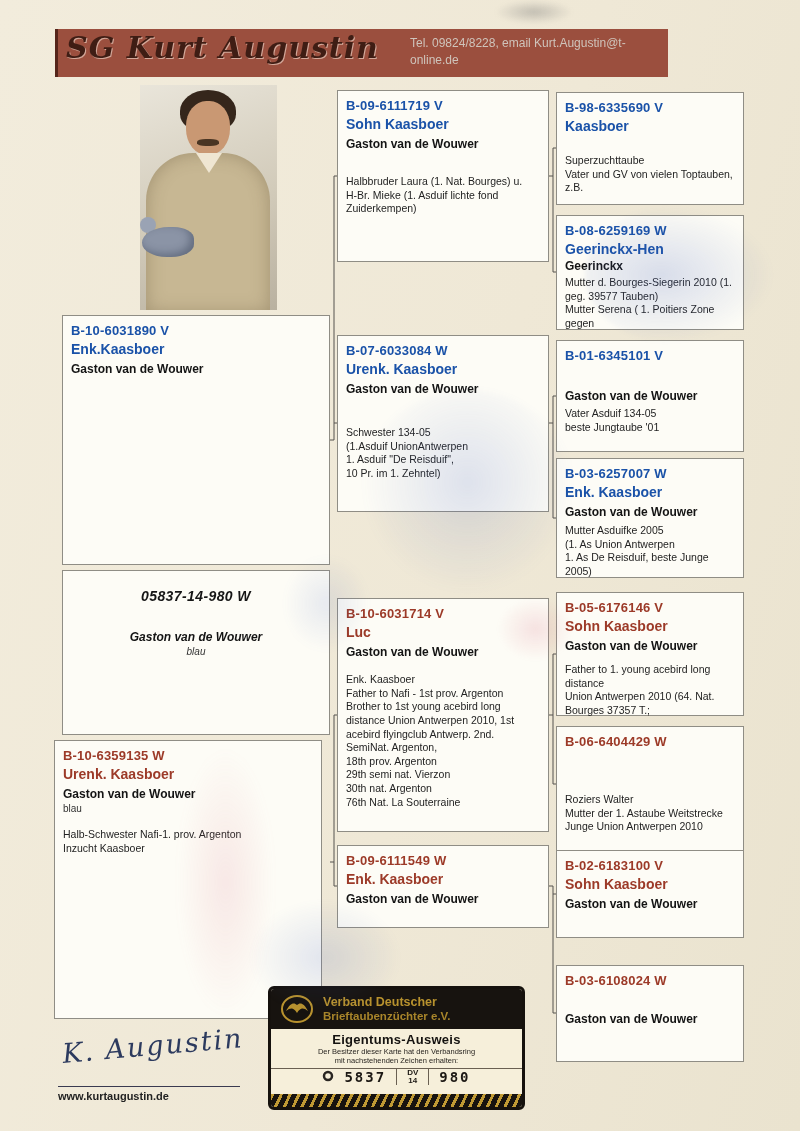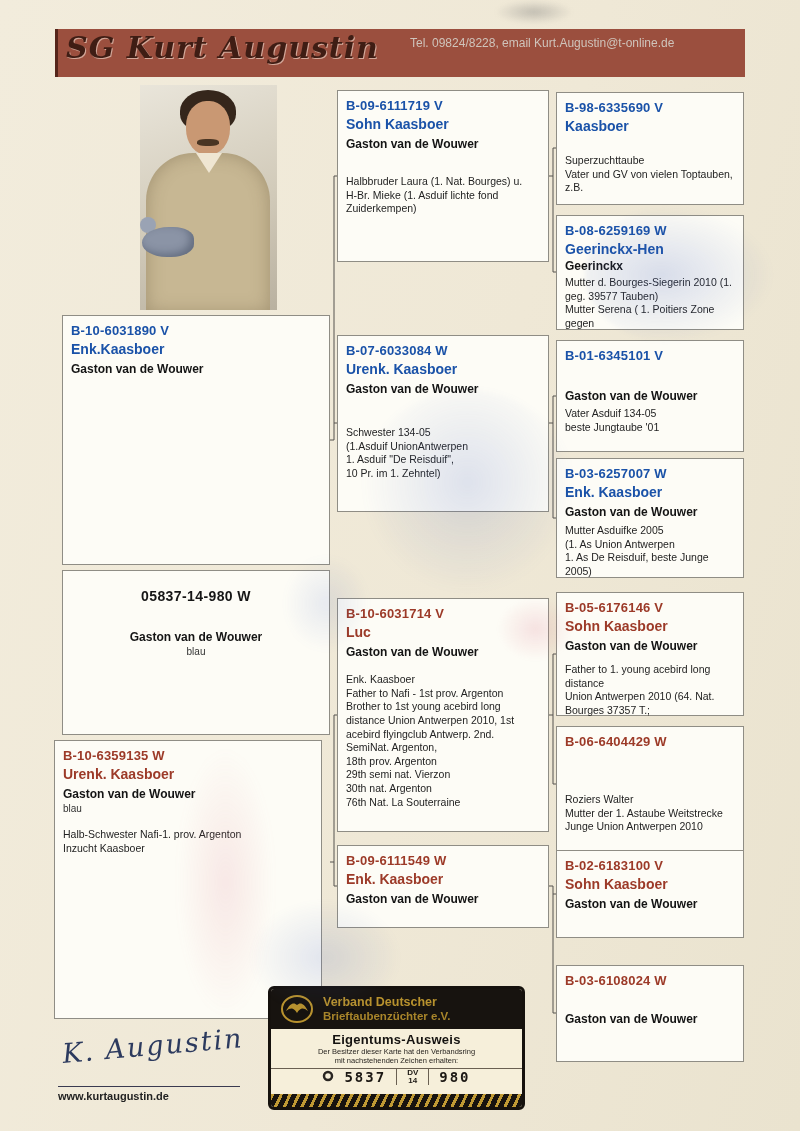--- a/index.html
+++ b/index.html
@@ -2,41 +2,41 @@
 <html><head>
 <meta charset="utf-8">
 <style>
   html,body{margin:0;padding:0;background:#9a9a94;}
   .page{
     position:relative;width:800px;height:1131px;margin:0 auto;
     background:linear-gradient(105deg,#f2ecdc 0%,#efe8d6 55%,#eae3cf 100%);
     font-family:"Liberation Sans",sans-serif;color:#1c1c1a;overflow:hidden;
   }
   
-  .header{position:absolute;left:55px;top:29px;width:690px;height:48px;
+  .header{position:absolute;left:55px;top:29px;width:613px;height:48px;
     background:#9b4f3e;border-left:3px solid #55251a;box-sizing:border-box;}
   .header-title{position:absolute;left:8px;top:1px;
     font-family:"DejaVu Serif",serif;font-style:italic;font-weight:bold;font-size:30px;
     color:#3f1d14;text-shadow:1px 1px 0 rgba(255,240,228,.55);letter-spacing:1px;white-space:nowrap;}
   .header-right{position:absolute;left:352px;top:6px;line-height:1.45;}
   .header-address{font-size:13px;color:#ddd2c9;}
   .header-contact{font-size:12px;color:#cfc4bb;}
   
   .connectors{position:absolute;left:0;top:0;z-index:1;}
   
   .pbox{position:absolute;background:#fdfcf6;border:1px solid #8f8d85;
     padding:7px 8px;box-sizing:border-box;z-index:2;}
   .ring{font-weight:bold;font-size:13px;letter-spacing:.2px;}
   .ptitle{font-weight:bold;font-size:14px;margin-top:3px;}
   .breeder{font-weight:bold;font-size:12px;color:#141414;margin-top:5px;}
   .notes{font-size:10.5px;color:#232323;white-space:pre-line;line-height:1.3;}
   .small-note{font-size:10px;color:#333;margin-top:2px;}
   .blue{color:#1a52a8;}
   .red{color:#9c3a28;}
-  .center{text-align:center;}
+  .center{text-align:center;font-style:italic;}
   .subject-ring{font-weight:bold;font-size:14px;color:#161616;margin-top:10px;letter-spacing:.4px;}
   
   .photo{position:absolute;left:140px;top:85px;width:137px;height:225px;z-index:2;
     background:linear-gradient(160deg,#e9e5da 0%,#d2cbba 55%,#b9b1a0 100%);overflow:hidden;}
   .p-hair{position:absolute;left:40px;top:5px;width:56px;height:42px;background:#35261b;
     border-radius:50% 50% 42% 42%;}
   .p-face{position:absolute;left:46px;top:16px;width:44px;height:54px;background:#c99873;
     border-radius:46% 46% 48% 48%;}
   .p-mustache{position:absolute;left:57px;top:54px;width:22px;height:7px;background:#4a3523;border-radius:40%;}
   .p-shirt{position:absolute;left:6px;top:68px;width:124px;height:160px;background:#c7b793;

